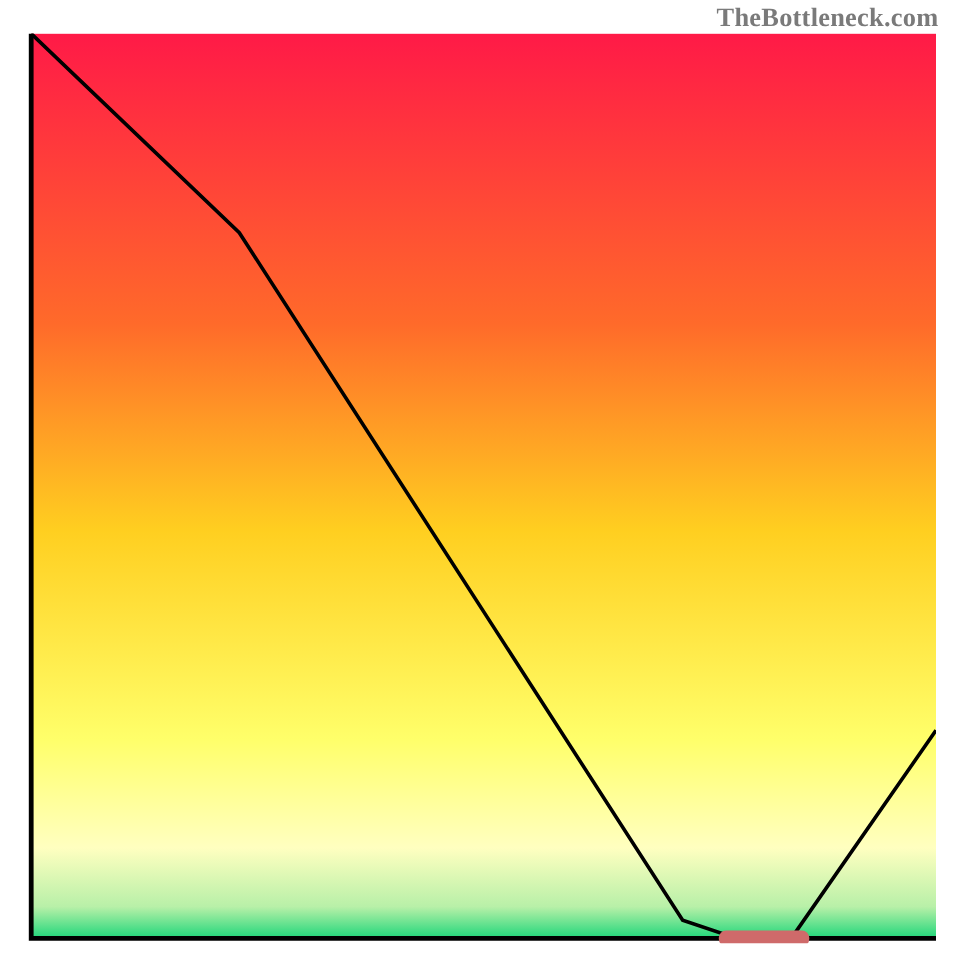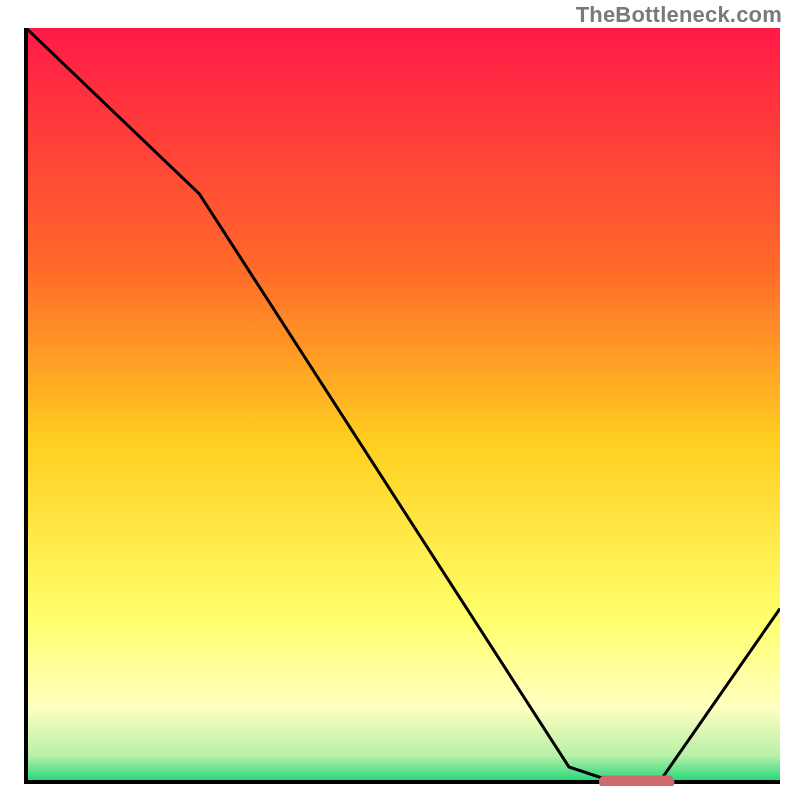--- a/index.html
+++ b/index.html
@@ -8,20 +8,21 @@
     width: 800px;
     height: 800px;
     overflow: hidden;
     background: #ffffff;
     font-family: Arial, Helvetica, sans-serif;
   }
   .wrap {
     position: relative;
     width: 800px;
     height: 792px;
+    font-family: Liberation Serif, serif;
   }
   .attribution {
     position: absolute;
     top: 2px;
     right: 18px;
     font-size: 22px;
     font-weight: 600;
     color: #7a7a7a;
     letter-spacing: 0.2px;
   }

